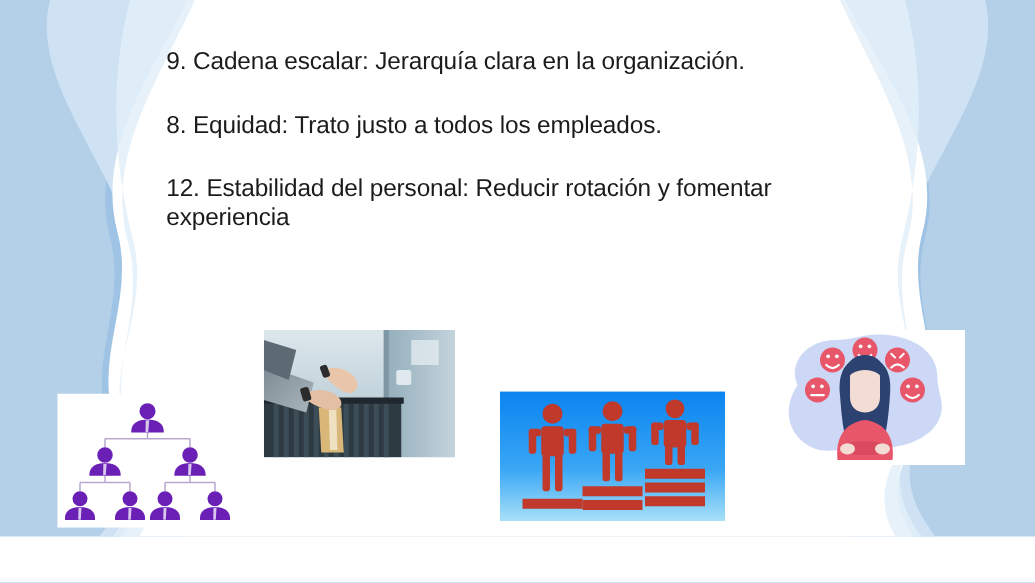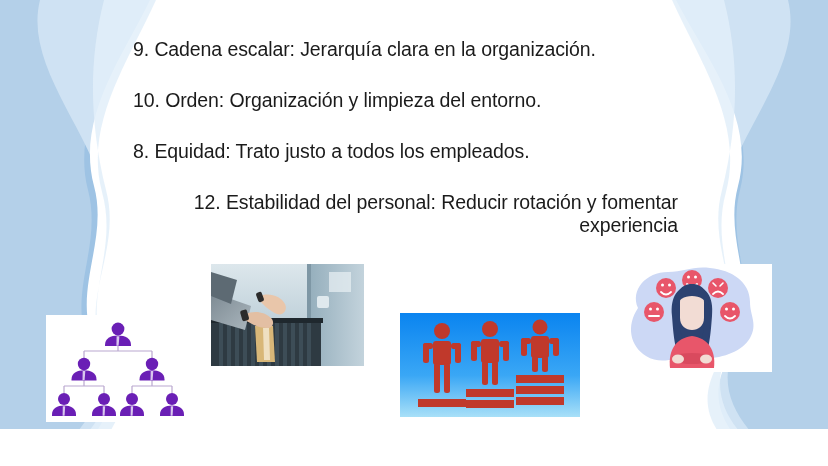--- a/index.html
+++ b/index.html
@@ -43,21 +43,20 @@
     line-height: 1.18;
     color: #1b1b1b;
     letter-spacing: -0.1px;
     margin: 0 0 28px 0;
     font-weight: 400;
     white-space: pre-wrap;
   }
   .bullet.last {
     margin-bottom: 0;
     width: 545px;
-    text-align: right;
   }
 
   
   .img-card {
     position: absolute;
     overflow: hidden;
     background: #ffffff;
   }
   #orgchart-image {
     left: 46px;
@@ -106,21 +105,20 @@
     <path d="M150,0 L676,0 C706,58 756,118 738,186 C722,246 766,296 730,356 C700,406 734,438 764,466 L64,466 C94,438 128,406 100,356 C66,296 110,246 94,186 C76,118 122,58 150,0 Z" fill="#ffffff"></path>
 
     <path d="M104,0 L156,0 C128,62 84,124 102,192 C120,256 76,304 110,364 C138,414 104,442 76,466 L52,466 C88,436 122,406 102,354 C80,296 122,250 106,190 C90,126 88,62 104,0 Z" fill="#e2eef9" opacity="0.85"></path>
     <path d="M724,0 L672,0 C700,62 744,124 726,192 C708,256 752,304 718,364 C690,414 724,442 752,466 L776,466 C740,436 706,406 726,354 C748,296 706,250 722,190 C738,126 740,62 724,0 Z" fill="#e2eef9" opacity="0.85"></path>
   </svg>
 
   <div class="content">
 
     <div class="text-block">
       <p class="bullet">9. Cadena escalar: Jerarquía clara en la organización.</p>
-      <p class="bullet">10. Orden: Organización y limpieza del entorno.</p>
       <p class="bullet">8. Equidad: Trato justo a todos los empleados.</p>
       <p class="bullet last">12. Estabilidad del personal: Reducir rotación y fomentar experiencia</p>
     </div>
 
     <div class="img-card" id="orgchart-image">
       <svg viewBox="0 0 144 107" preserveAspectRatio="none" aria-hidden="true">
         <rect x="0" y="0" width="144" height="107" fill="#ffffff"></rect>
 
         <g stroke="#b9a7cf" stroke-width="1.2" fill="none">
           <line x1="72" y1="28" x2="72" y2="36"></line>

